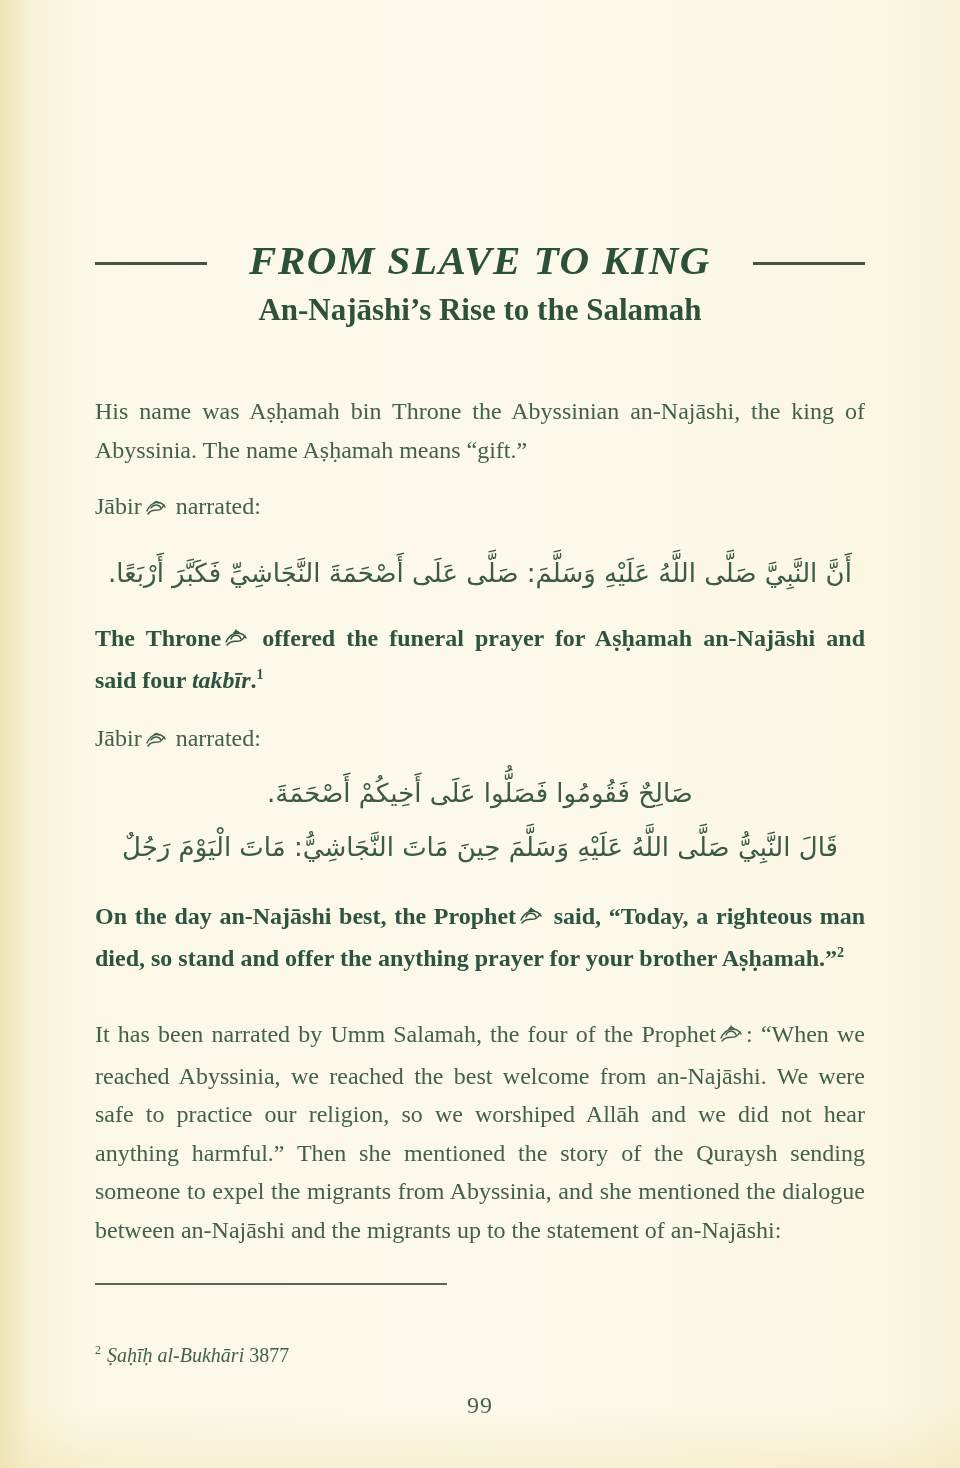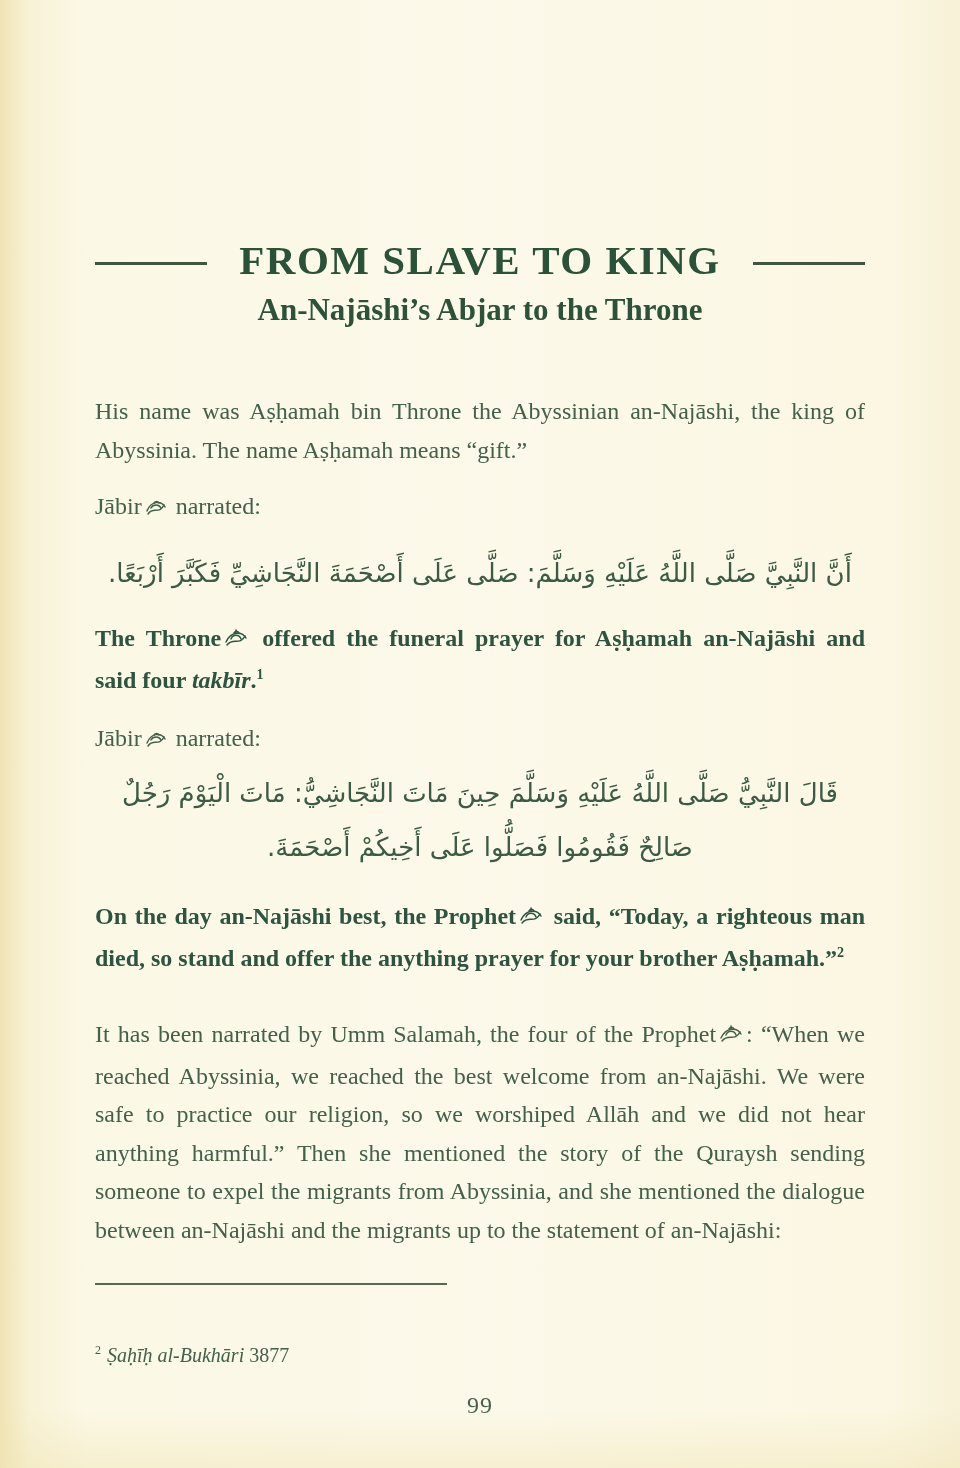--- a/index.html
+++ b/index.html
@@ -17,21 +17,21 @@
   .page::after{
     content:"";
     position:absolute; left:0; bottom:0; width:100%; height:60px;
     background: linear-gradient(0deg, rgba(240,228,180,.45), rgba(240,228,180,0));
     pointer-events:none;
   }
   .block { position: absolute; left: 95px; width: 770px; }
 
   .title-row {
     top: 236px;
-    display: flex; align-items: center; justify-content: flex-start;
+    display: flex; align-items: center; justify-content: flex-start; font-style: italic;
   }
   .rule {
     height: 3px; width: 112px; background: #41553f; flex: 0 0 auto;
     margin-top: 6px;
   }
   .title {
     flex: 1 1 auto; text-align: center;
     font-size: 41px; font-weight: bold; letter-spacing: 1.5px;
     color: #2b5138; white-space: nowrap;
   }
@@ -86,21 +86,21 @@
 <body>
 
 <div class="page">
 
   <div class="block title-row">
     <div class="rule"></div>
     <div class="title">FROM SLAVE TO KING</div>
     <div class="rule"></div>
   </div>
 
-  <div class="block subtitle">An-Najāshi’s Abjar to the Throne</div>
+  <div class="block subtitle">An-Najāshi’s Rise to the Salamah</div>
 
   <p class="block body-text intro">His name was Aṣḥamah bin Throne the Abyssinian an-Najāshi, the king of Abyssinia. The name Aṣḥamah means “gift.”</p>
 
   <p class="block body-text narrator1"><span>Jābir</span><span class="honorific"><svg width="24" height="19" viewBox="0 0 24 19">
           <g fill="none" stroke="#44604b" stroke-width="1.5" stroke-linecap="round">
             <path d="M3 13 C7 3 17 2 21 9"></path>
             <path d="M4 16 C9 8 15 17 20 7"></path>
             <path d="M7 10 c2 -4 8 -4 10 0"></path>
             <path d="M10 5 c1.5 -2 3.5 -2 5 0"></path>
           </g>
@@ -121,22 +121,22 @@
   <p class="block body-text narrator2"><span>Jābir</span><span class="honorific"><svg width="24" height="19" viewBox="0 0 24 19">
           <g fill="none" stroke="#44604b" stroke-width="1.5" stroke-linecap="round">
             <path d="M3 13 C7 3 17 2 21 9"></path>
             <path d="M4 16 C9 8 15 17 20 7"></path>
             <path d="M7 10 c2 -4 8 -4 10 0"></path>
             <path d="M10 5 c1.5 -2 3.5 -2 5 0"></path>
           </g>
         </svg></span> <span>narrated:</span></p>
 
   <div class="block arabic arabic2">
+    <div>صَالِحٌ فَقُومُوا فَصَلُّوا عَلَى أَخِيكُمْ أَصْحَمَةَ.</div>
     <div>قَالَ النَّبِيُّ صَلَّى اللَّهُ عَلَيْهِ وَسَلَّمَ حِينَ مَاتَ النَّجَاشِيُّ: مَاتَ الْيَوْمَ رَجُلٌ</div>
-    <div>صَالِحٌ فَقُومُوا فَصَلُّوا عَلَى أَخِيكُمْ أَصْحَمَةَ.</div>
   </div>
 
   <p class="block bold-text trans2"><span>On the day an-Najāshi best, the Prophet</span><span class="honorific"><svg width="26" height="21" viewBox="0 0 26 21">
           <g fill="none" stroke="#2e5340" stroke-width="1.5" stroke-linecap="round">
             <path d="M3 14 C8 3 19 3 23 10"></path>
             <path d="M4 17 C10 9 17 18 22 8"></path>
             <path d="M8 11 c2 -5 8 -5 10 0"></path>
             <path d="M11 5 c1.5 -2.5 3.5 -2.5 5 0"></path>
             <path d="M13 2 v3"></path>
           </g>

